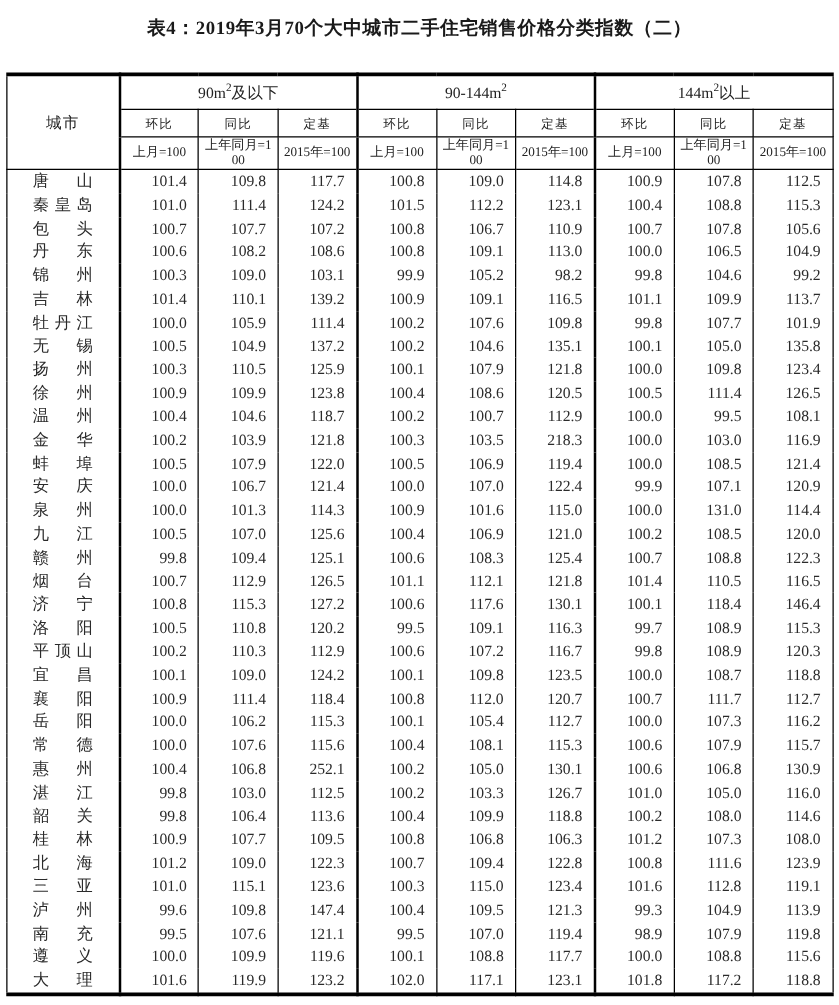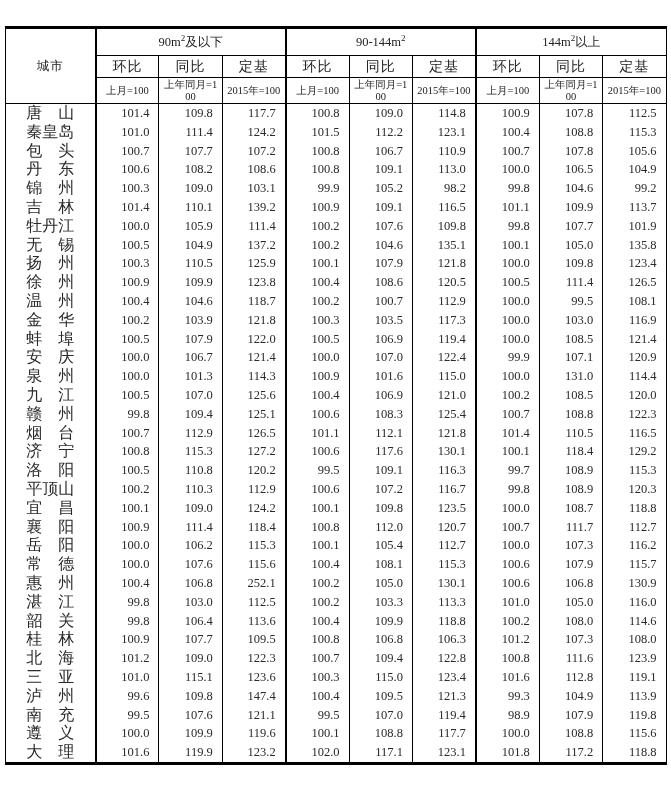--- a/index.html
+++ b/index.html
@@ -45,21 +45,21 @@
     border: 1px solid #000;
     margin-top: 13px;
   }
   th.city-h {
     font-size: 13px;
     letter-spacing: 1px;
     font-family: Liberation Mono, monospace;
   }
   tr.group-row th { height: 28px; font-size: 12.5px; }
   tr.group-row th sup { font-size: 9px; }
-  tr.kind-row th { height: 22px; font-size: 14px; letter-spacing: 1px; }
+  tr.kind-row th { height: 22px; font-size: 10px; letter-spacing: 1px; }
   tr.base-row th {
     height: 26px;
     font-size: 10.5px;
     line-height: 11.5px;
     word-break: break-all;
     padding: 0 2px;
   }
   th.group-start, td.group-start { border-left: 2px solid #000; }
 
   tbody td {
@@ -72,35 +72,36 @@
     border-right: 1px solid #000;
     border-top: none;
     border-bottom: none;
     color: #2a2a2a;
     white-space: nowrap;
     overflow: hidden;
   }
   tbody td.city {
     text-align: center;
     padding-right: 0;
-    font-size: 16px;
+    font-size: 13px;
   }
   tbody td.city .city-inner {
     display: inline-block;
     width: 48px;
     text-align: justify;
     text-align-last: justify;
     -moz-text-align-last: justify;
   }
 </style>
 </head>
 <body>
 
 <div class="page">
 
+  <div class="doc-title">表4：2019年3月70个大中城市二手住宅销售价格分类指数（二）</div>
 
   <table class="idx">
     <colgroup>
       <col class="c-city">
       <col class="c-val">
         <col class="c-val">
         <col class="c-val">
       <col class="c-val">
         <col class="c-val">
         <col class="c-val">
@@ -271,21 +272,21 @@
           <td>99.5</td>
           <td>108.1</td>
         </tr>
         <tr>
           <td class="city"><span class="city-inner">金华</span></td>
           <td class="group-start">100.2</td>
           <td>103.9</td>
           <td>121.8</td>
           <td class="group-start">100.3</td>
           <td>103.5</td>
-          <td>117.3</td>
+          <td>218.3</td>
           <td class="group-start">100.0</td>
           <td>103.0</td>
           <td>116.9</td>
         </tr>
         <tr>
           <td class="city"><span class="city-inner">蚌埠</span></td>
           <td class="group-start">100.5</td>
           <td>107.9</td>
           <td>122.0</td>
           <td class="group-start">100.5</td>
@@ -358,21 +359,21 @@
         <tr>
           <td class="city"><span class="city-inner">济宁</span></td>
           <td class="group-start">100.8</td>
           <td>115.3</td>
           <td>127.2</td>
           <td class="group-start">100.6</td>
           <td>117.6</td>
           <td>130.1</td>
           <td class="group-start">100.1</td>
           <td>118.4</td>
-          <td>129.2</td>
+          <td>146.4</td>
         </tr>
         <tr>
           <td class="city"><span class="city-inner">洛阳</span></td>
           <td class="group-start">100.5</td>
           <td>110.8</td>
           <td>120.2</td>
           <td class="group-start">99.5</td>
           <td>109.1</td>
           <td>116.3</td>
           <td class="group-start">99.7</td>
@@ -451,21 +452,21 @@
           <td>106.8</td>
           <td>130.9</td>
         </tr>
         <tr>
           <td class="city"><span class="city-inner">湛江</span></td>
           <td class="group-start">99.8</td>
           <td>103.0</td>
           <td>112.5</td>
           <td class="group-start">100.2</td>
           <td>103.3</td>
-          <td>113.3</td>
+          <td>126.7</td>
           <td class="group-start">101.0</td>
           <td>105.0</td>
           <td>116.0</td>
         </tr>
         <tr>
           <td class="city"><span class="city-inner">韶关</span></td>
           <td class="group-start">99.8</td>
           <td>106.4</td>
           <td>113.6</td>
           <td class="group-start">100.4</td>

